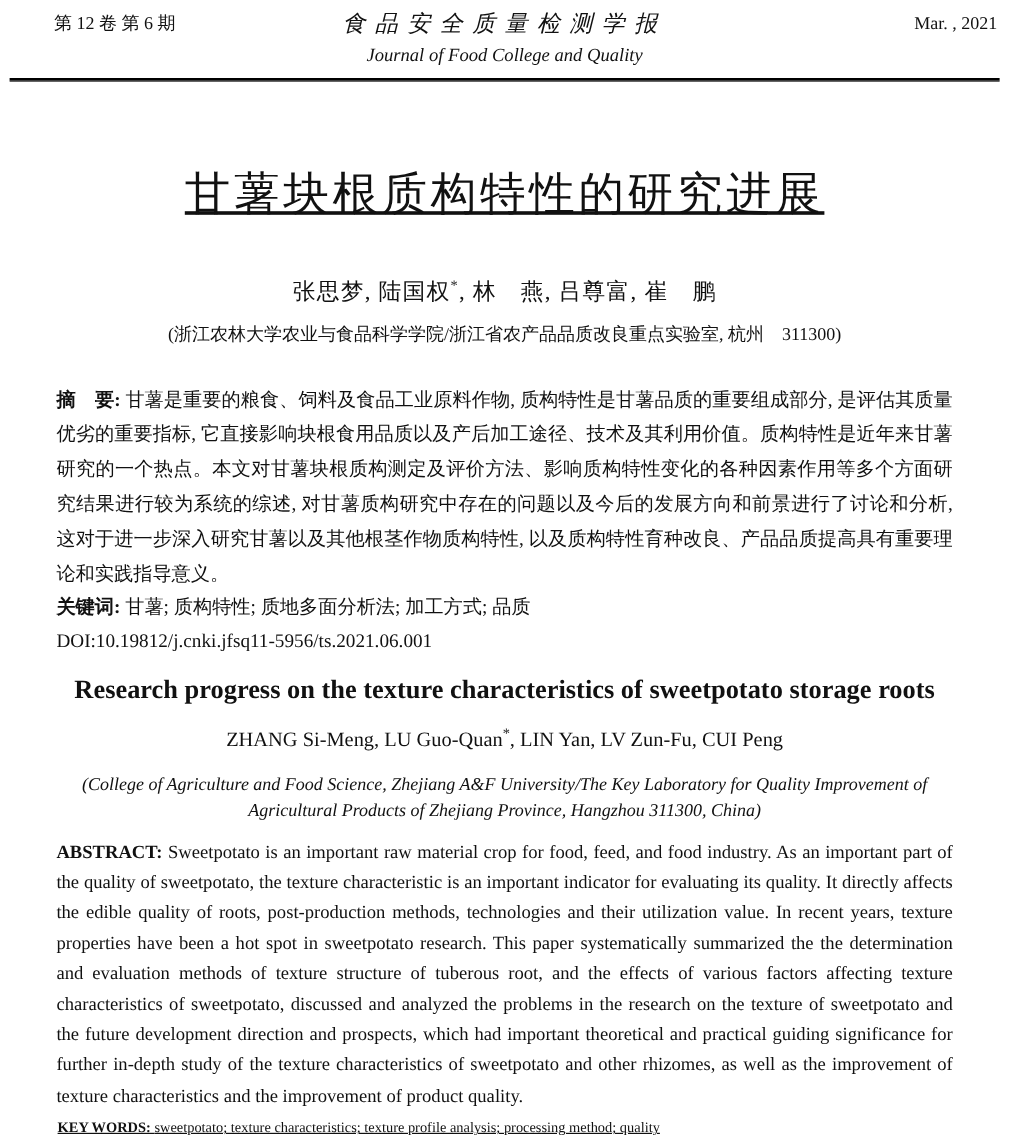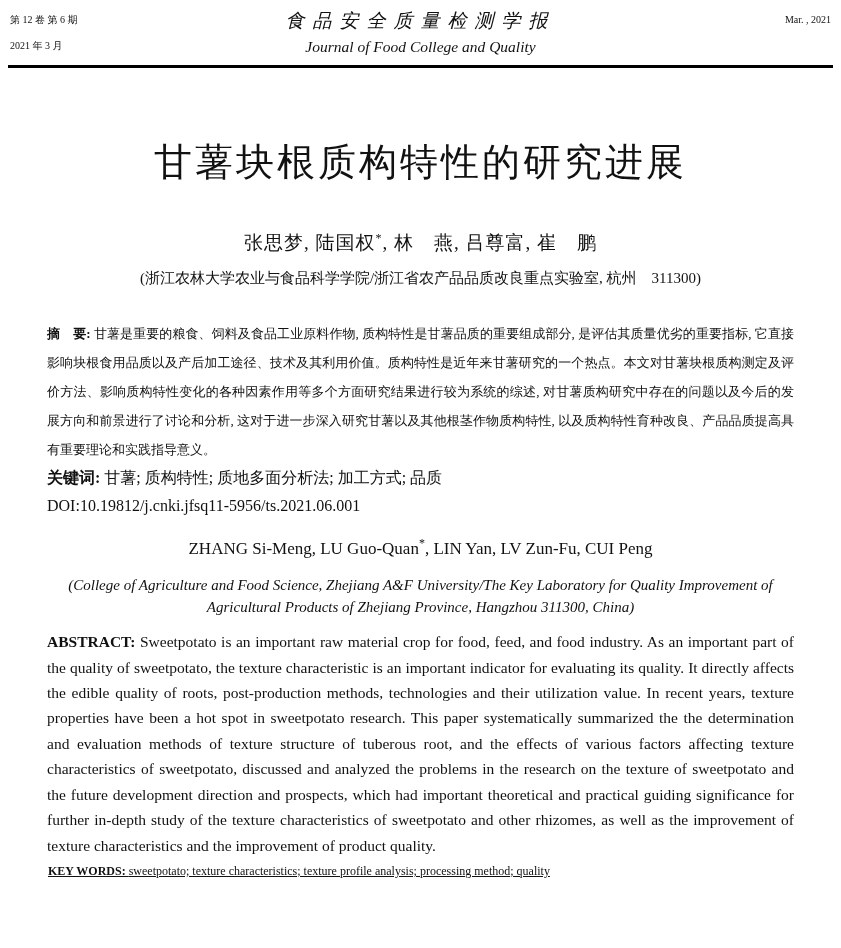--- a/index.html
+++ b/index.html
@@ -16,23 +16,24 @@
 
   
   .pagehead {
     display: flex;
     align-items: flex-start;
     justify-content: space-between;
     padding: 7px 10px 4px 10px;
   }
   .ph-left, .ph-right {
     width: 170px;
-    font-size: 10px;
+    font-size: 15px;
     line-height: 26px;
     white-space: nowrap;
+    margin-left: 35px;
   }
   .ph-left { text-align: left; }
   .ph-right { text-align: right; }
   .ph-center { flex: 1; text-align: center; font-style: italic; }
   .ph-journal-zh { font-size: 19px; line-height: 27px; letter-spacing: 8px; }
   .ph-journal-en { font-size: 15.5px; line-height: 25px; }
 
   .head-rule {
     margin: 2px 8px 0 8px;
     height: 3px;
@@ -43,37 +44,38 @@
   
   .col { padding: 0 47px; }
 
   .title-zh {
     margin: 72px 0 0 0;
     text-align: center;
     font-size: 38px;
     font-weight: 500;
     letter-spacing: 3px;
     line-height: 1.2;
+    text-decoration: underline;
   }
   .authors-zh {
     margin: 44px 0 0 0;
     text-align: center;
     font-size: 19px;
     letter-spacing: 1px;
   }
   .authors-zh sup, .authors-en sup { font-size: 12px; }
   .affil-zh {
     margin: 13px 0 0 0;
     text-align: center;
     font-size: 15px;
   }
 
   .abs-zh {
     margin: 31px 0 0 0;
-    font-size: 13px;
+    font-size: 16px;
     line-height: 29px;
     text-align: justify;
   }
   .label-b { font-weight: bold; }
   .kw-zh, .doi-line {
     margin: 0;
     font-size: 16px;
     line-height: 28px;
     text-align: left;
   }
@@ -113,21 +115,20 @@
   }
 </style>
 </head>
 <body>
 
 <div class="sheet">
 
   <div class="pagehead">
     <div class="ph-left">
       <div>第 12 卷 第 6 期</div>
-      <div>2021 年 3 月</div>
     </div>
     <div class="ph-center">
       <div class="ph-journal-zh">食品安全质量检测学报</div>
       <div class="ph-journal-en">Journal of Food College and Quality</div>
     </div>
     <div class="ph-right">
       <div>Mar. , 2021</div>
     </div>
   </div>
   <div class="head-rule"></div>
@@ -139,20 +140,21 @@
     <p class="authors-zh"><span>张思梦, 陆国权</span><sup>*</sup><span>, 林　燕, 吕尊富, 崔　鹏</span></p>
 
     <p class="affil-zh">(浙江农林大学农业与食品科学学院/浙江省农产品品质改良重点实验室, 杭州　311300)</p>
 
     <p class="abs-zh"><span class="label-b">摘　要: </span><span>甘薯是重要的粮食、饲料及食品工业原料作物, 质构特性是甘薯品质的重要组成部分, 是评估其质量优劣的重要指标, 它直接影响块根食用品质以及产后加工途径、技术及其利用价值。质构特性是近年来甘薯研究的一个热点。本文对甘薯块根质构测定及评价方法、影响质构特性变化的各种因素作用等多个方面研究结果进行较为系统的综述, 对甘薯质构研究中存在的问题以及今后的发展方向和前景进行了讨论和分析, 这对于进一步深入研究甘薯以及其他根茎作物质构特性, 以及质构特性育种改良、产品品质提高具有重要理论和实践指导意义。</span></p>
 
     <p class="kw-zh"><span class="label-b">关键词: </span><span>甘薯; 质构特性; 质地多面分析法; 加工方式; 品质</span></p>
 
     <p class="doi-line">DOI:10.19812/j.cnki.jfsq11-5956/ts.2021.06.001</p>
 
+    <h2 class="title-en">Research progress on the texture characteristics of sweetpotato storage roots</h2>
 
     <p class="authors-en"><span>ZHANG Si-Meng, LU Guo-Quan</span><sup>*</sup><span>, LIN Yan, LV Zun-Fu, CUI Peng</span></p>
 
     <p class="affil-en"><span>(College of Agriculture and Food Science, Zhejiang A&amp;F University/The Key Laboratory for Quality Improvement of</span><br><span>Agricultural Products of Zhejiang Province, Hangzhou 311300, China)</span></p>
 
     <p class="abs-en"><span class="label-b">ABSTRACT: </span><span>Sweetpotato is an important raw material crop for food, feed, and food industry. As an important part of the quality of sweetpotato, the texture characteristic is an important indicator for evaluating its quality. It directly affects the edible quality of roots, post-production methods, technologies and their utilization value. In recent years, texture properties have been a hot spot in sweetpotato research. This paper systematically summarized the the determination and evaluation methods of texture structure of tuberous root, and the effects of various factors affecting texture characteristics of sweetpotato, discussed and analyzed the problems in the research on the texture of sweetpotato and the future development direction and prospects, which had important theoretical and practical guiding significance for further in-depth study of the texture characteristics of sweetpotato and other rhizomes, as well as the improvement of texture characteristics and the improvement of product quality.</span></p>
 
     <p class="kw-en"><span class="label-b">KEY WORDS: </span><span>sweetpotato; texture characteristics; texture profile analysis; processing method; quality</span></p>
 
   </div>

